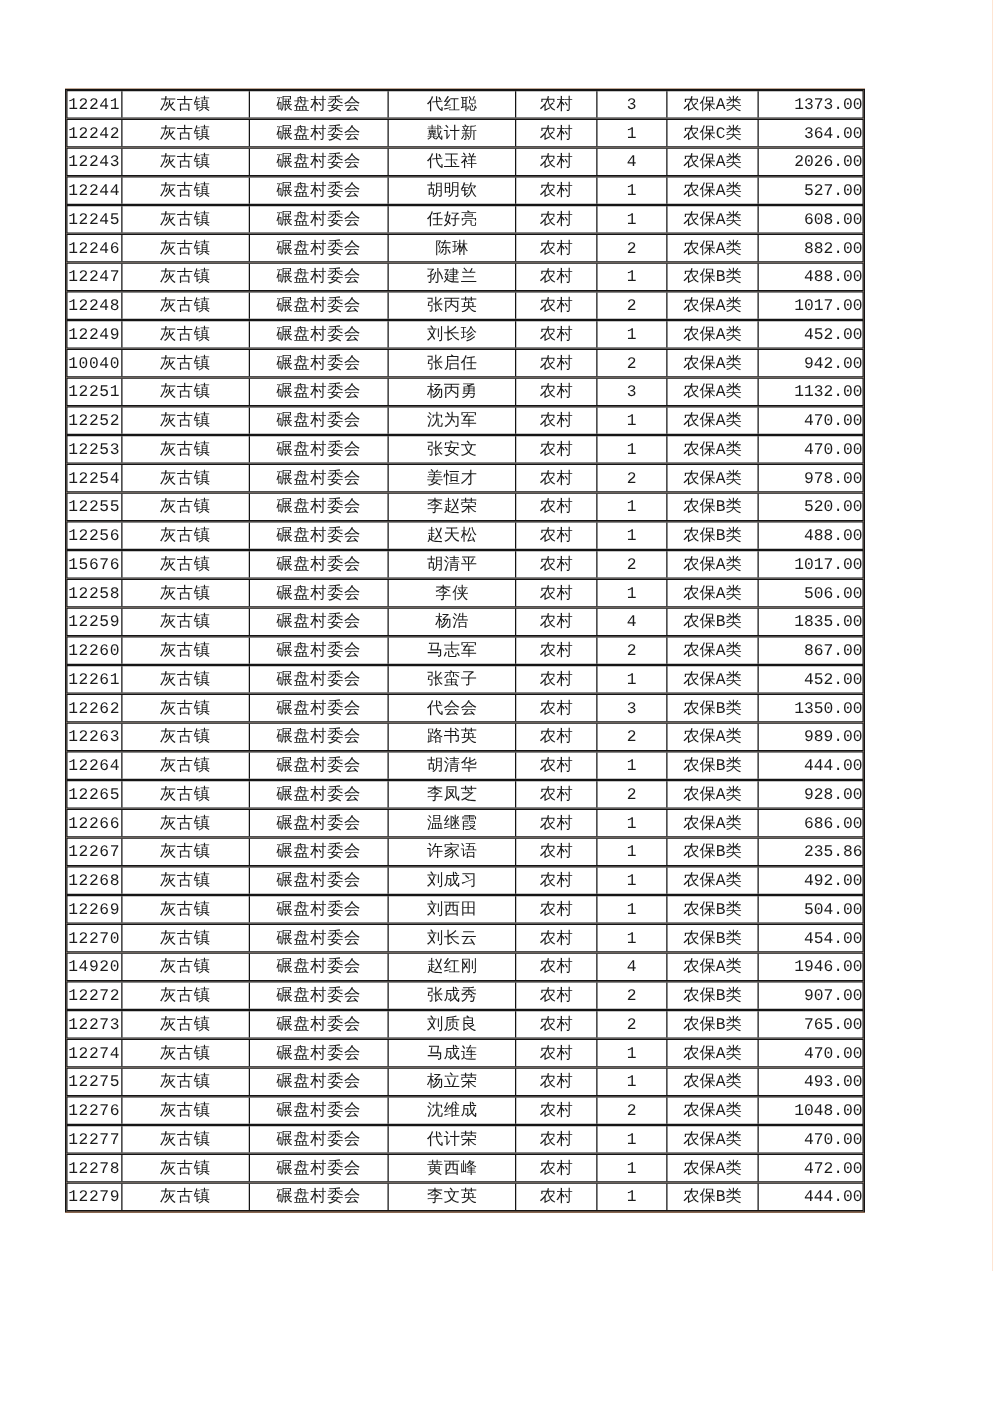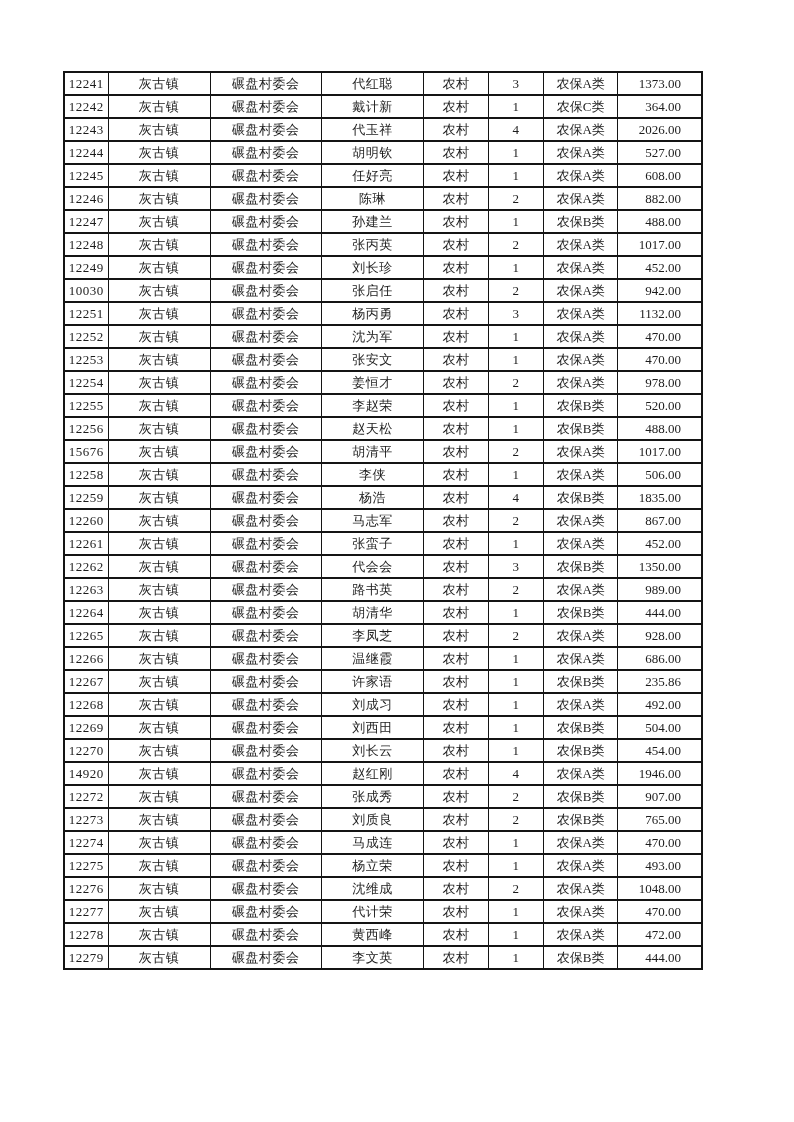--- a/index.html
+++ b/index.html
@@ -11,25 +11,26 @@
     position: relative;
     width: 794px;
     height: 1122px;
     background: #ffffff;
     overflow: hidden;
     font-family: "Liberation Serif", "DejaVu Serif", serif;
     color: #1c1c1c;
   }
   .table-wrap {
     position: absolute;
-    left: 63px;
+    left: 52px;
     top: 71px;
     width: 638px;
     border: 1px solid #141414;
     background: #f97316;
+    font-family: Liberation Mono, monospace;
   }
   .t-row {
     display: flex;
     height: 23px;
     box-sizing: border-box;
     border: 1px solid #141414;
     margin-top: 0;
     background: #ffffff;
   }
   .t-row:first-child {
@@ -51,21 +52,21 @@
   .t-cell:first-child {
     border-left: none;
   }
   .c0 { width: 44px; }
   .c1 { width: 105px; }
   .c2 { width: 115px; }
   .c3 { width: 105px; }
   .c4 { width: 67px; }
   .c5 { width: 57px; }
   .c6 { width: 76px; letter-spacing: 0; }
-  .c7 { width: 86px; justify-content: flex-end; padding-right: 20px; letter-spacing: 0; }
+  .c7 { width: 86px; justify-content: flex-end; padding-right: 0; letter-spacing: 0; }
 </style>
 </head>
 <body>
 
 <div class="page">
   <div class="table-wrap">
       <div class="t-row">
         <div class="t-cell c0">12241</div>
         <div class="t-cell c1">灰古镇</div>
         <div class="t-cell c2">碾盘村委会</div>
@@ -149,21 +150,21 @@
         <div class="t-cell c0">12249</div>
         <div class="t-cell c1">灰古镇</div>
         <div class="t-cell c2">碾盘村委会</div>
         <div class="t-cell c3">刘长珍</div>
         <div class="t-cell c4">农村</div>
         <div class="t-cell c5">1</div>
         <div class="t-cell c6">农保A类</div>
         <div class="t-cell c7">452.00</div>
       </div>
       <div class="t-row">
-        <div class="t-cell c0">10030</div>
+        <div class="t-cell c0">10040</div>
         <div class="t-cell c1">灰古镇</div>
         <div class="t-cell c2">碾盘村委会</div>
         <div class="t-cell c3">张启任</div>
         <div class="t-cell c4">农村</div>
         <div class="t-cell c5">2</div>
         <div class="t-cell c6">农保A类</div>
         <div class="t-cell c7">942.00</div>
       </div>
       <div class="t-row">
         <div class="t-cell c0">12251</div>

